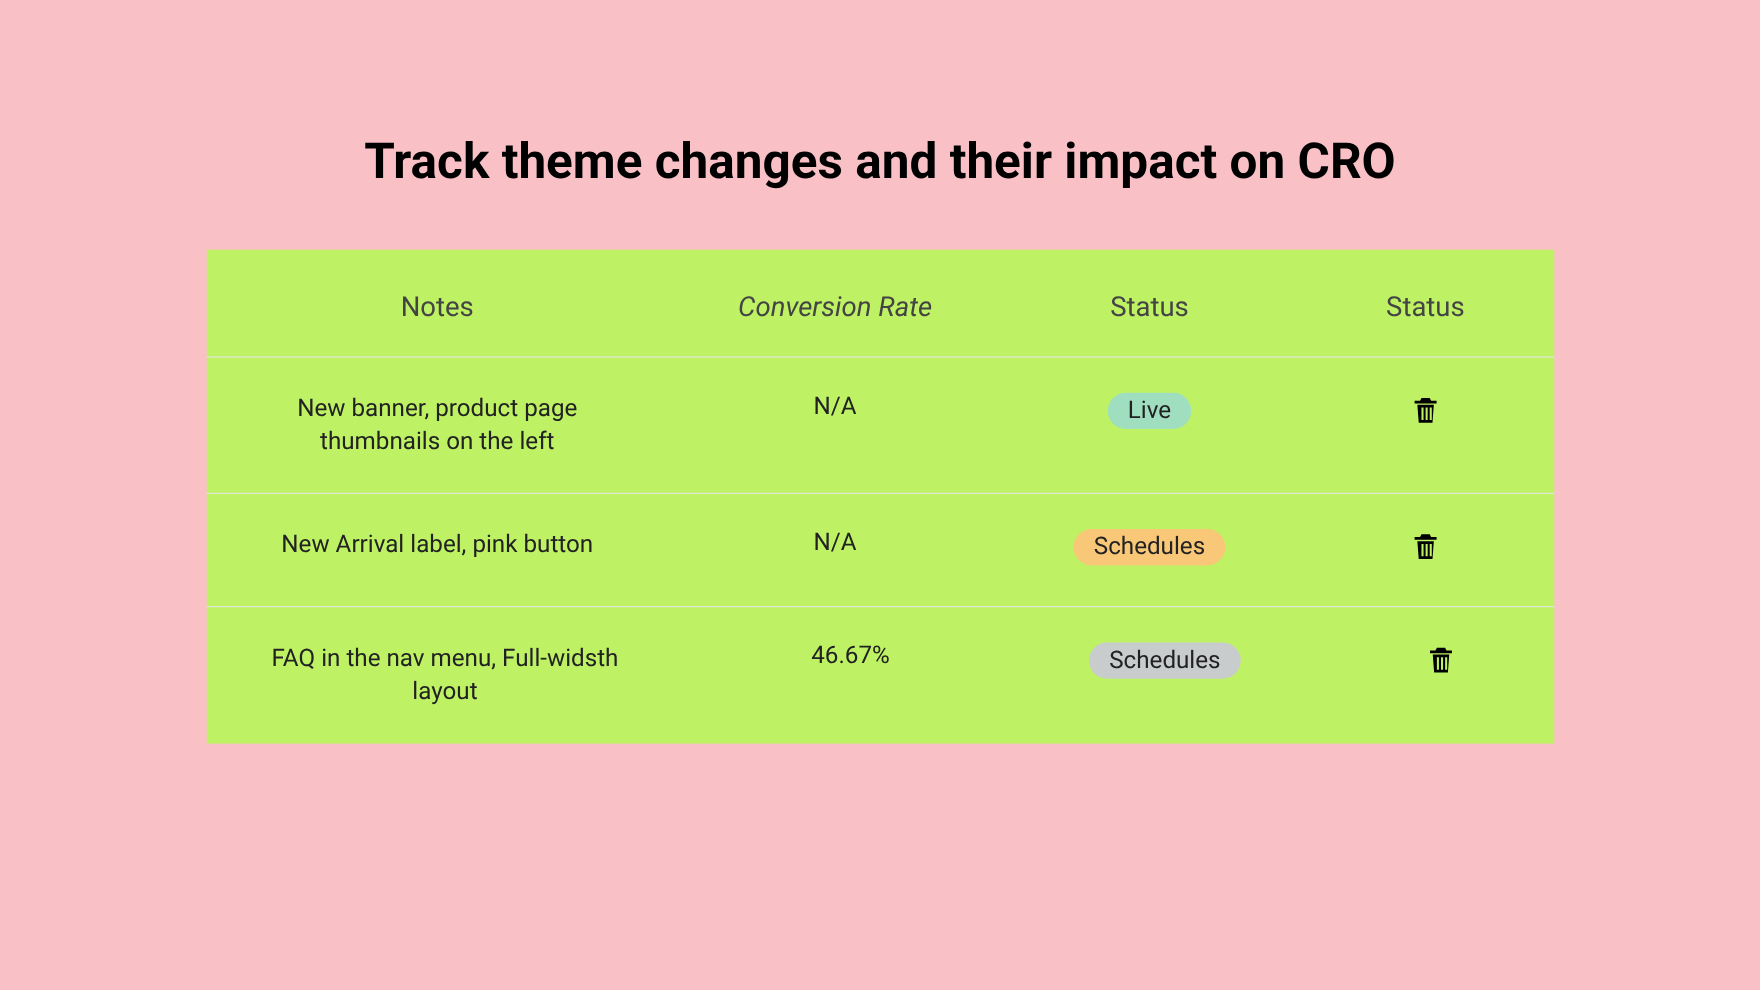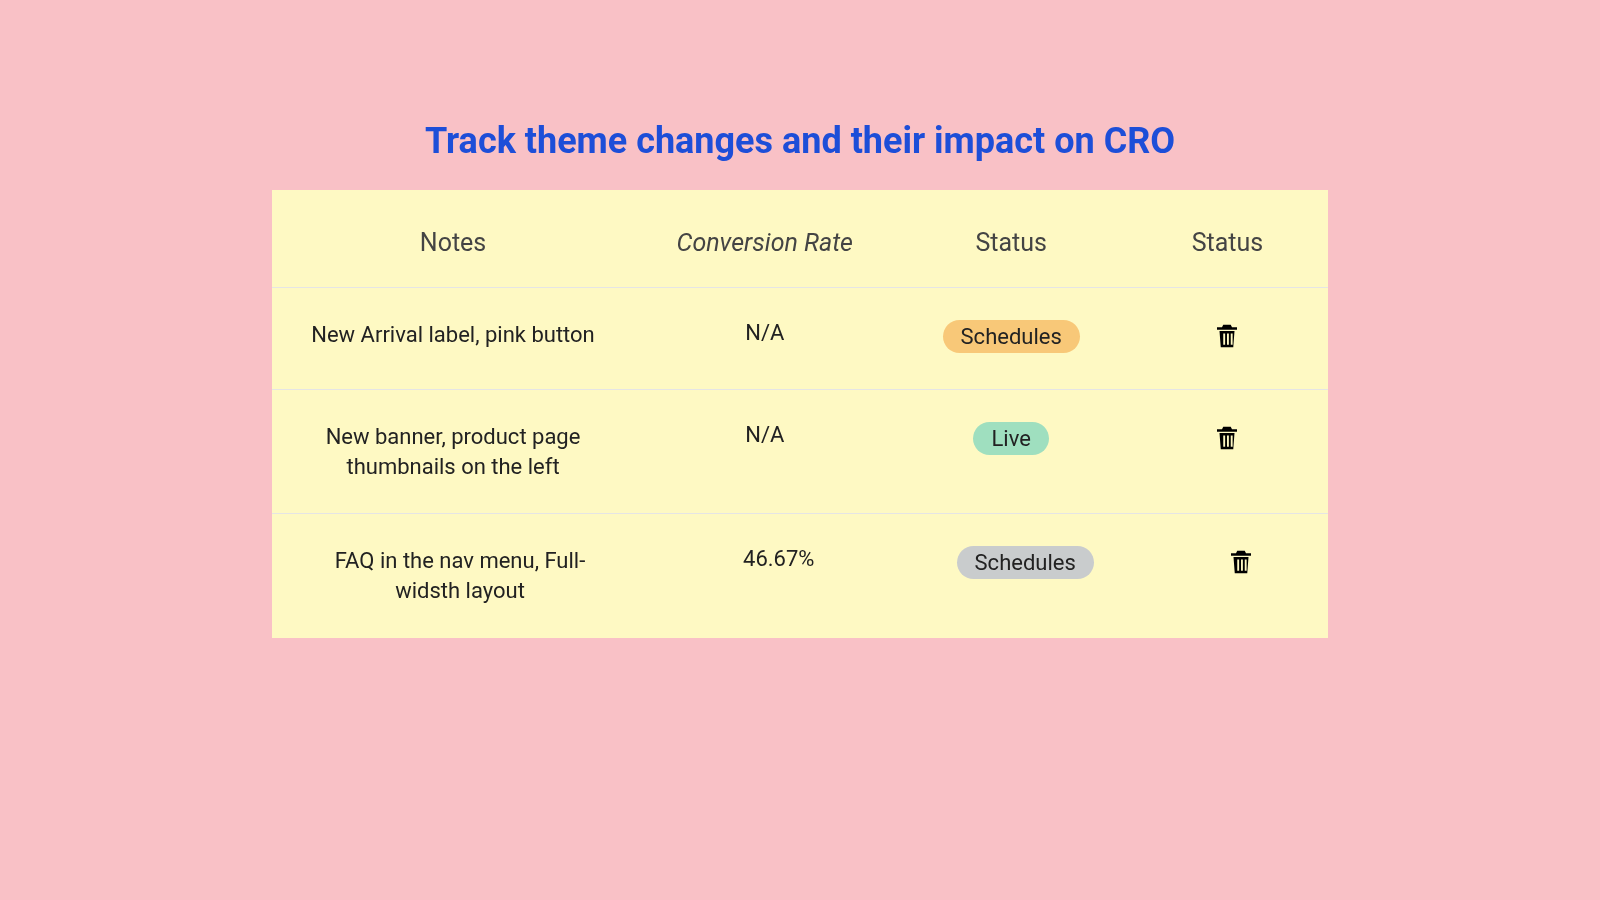--- a/index.html
+++ b/index.html
@@ -7,28 +7,28 @@
     background: #f9c1c6;
     width: 1600px;
     height: 900px;
     font-family: -apple-system, BlinkMacSystemFont, "Segoe UI", Roboto, Helvetica, Arial, sans-serif;
     display: flex;
     flex-direction: column;
     align-items: center;
     padding-top: 120px;
   }
   .title {
-    font-size: 36px;
+    font-size: 45px;
     font-weight: 700;
-    color: #1d4ed8;
-    margin-bottom: 28px;
+    color: #000000;
+    margin-bottom: 54px;
   }
   .card {
-    background: #fef9c3;
-    width: 1056px;
+    background: #bef264;
+    width: 1225px;
     padding: 0;
   }
   table {
     width: 100%;
     border-collapse: collapse;
   }
   th {
     font-weight: 400;
     font-size: 25px;
     color: #444;
@@ -89,40 +89,40 @@
     <thead>
       <tr>
         <th class="notes-col">Notes</th>
         <th class="conv-col">Conversion Rate</th>
         <th class="status-col">Status</th>
         <th class="action-col">Status</th>
       </tr>
     </thead>
     <tbody>
       <tr>
-        <td class="notes-cell">New Arrival label, pink button</td>
+        <td class="notes-cell">New banner, product page thumbnails on the left</td>
         <td>N/A</td>
         <td>
-          <span class="badge badge-schedules">Schedules</span>
+          <span class="badge badge-live">Live</span>
         </td>
         <td>
           <button class="trash-btn">
             <span>
               <svg viewBox="0 0 24 24">
                   <path d="M9 3h6l1 2h4v2H4V5h4l1-2zM6 8h12l-1 13H7L6 8zm3 2v9h1.5v-9H9zm3 0v9h1.5v-9H12zm3 0v9h1.5v-9H15z"></path>
                 </svg>
             </span>
           </button>
         </td>
       </tr>
       <tr>
-        <td class="notes-cell">New banner, product page thumbnails on the left</td>
+        <td class="notes-cell">New Arrival label, pink button</td>
         <td>N/A</td>
         <td>
-          <span class="badge badge-live">Live</span>
+          <span class="badge badge-schedules">Schedules</span>
         </td>
         <td>
           <button class="trash-btn">
             <span>
               <svg viewBox="0 0 24 24">
                   <path d="M9 3h6l1 2h4v2H4V5h4l1-2zM6 8h12l-1 13H7L6 8zm3 2v9h1.5v-9H9zm3 0v9h1.5v-9H12zm3 0v9h1.5v-9H15z"></path>
                 </svg>
             </span>
           </button>
         </td>

